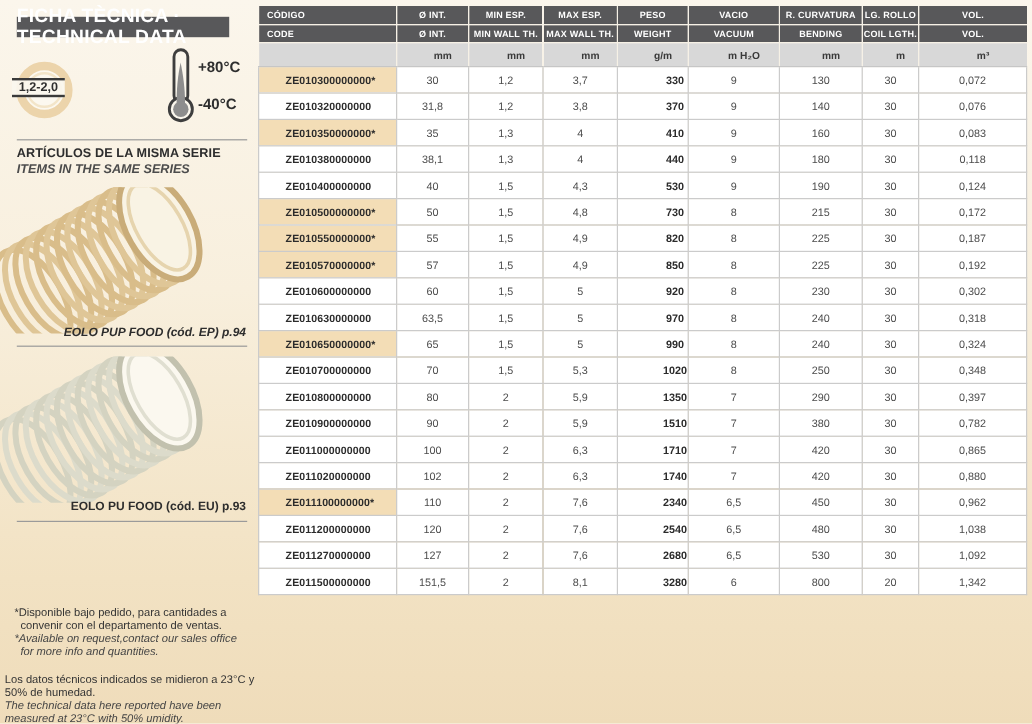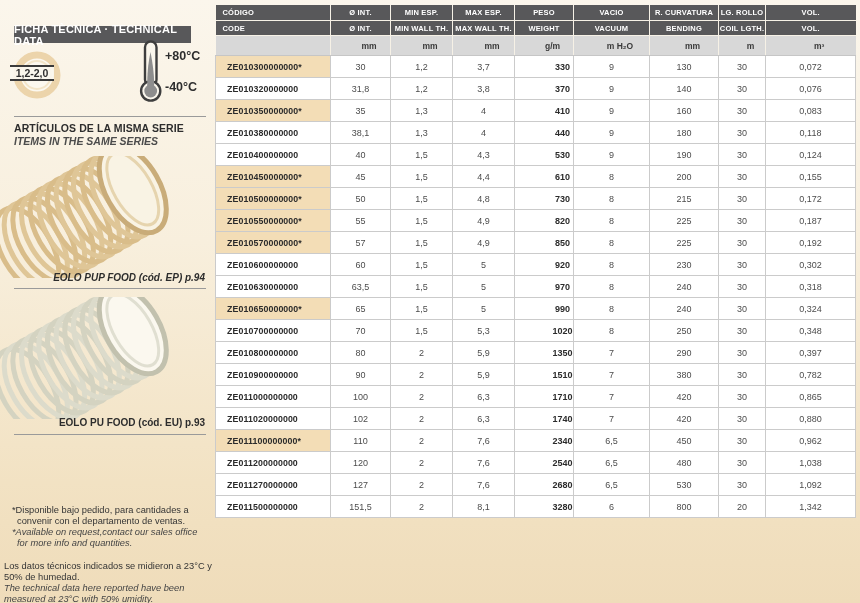--- a/index.html
+++ b/index.html
@@ -6,22 +6,22 @@
   body{
     font-family:"Liberation Sans","DejaVu Sans",sans-serif;
     -webkit-font-smoothing:antialiased;
   }
   #page{
     position:relative;width:860px;height:603px;overflow:hidden;
     background:linear-gradient(180deg,#fbf6ec 0%,#f8efdd 40%,#f2e2c3 80%,#efdcba 100%);
   }
   
   .title-bar{
-    position:absolute;left:14px;top:26px;width:177px;height:17px;
-    background:#58585a;color:#fff;font-size:11px;font-weight:bold;
+    position:absolute;left:14px;top:14px;width:177px;height:17px;
+    background:#58585a;color:#fff;font-size:16px;font-weight:bold;
     letter-spacing:.2px;display:flex;align-items:center;justify-content:center;
   }
   .badge-ring{position:absolute;left:11px;top:49px;width:52px;height:52px;}
   .badge-label{
     position:absolute;left:10px;top:65px;width:42px;text-align:center;
     font-size:10.5px;font-weight:bold;color:#2f2f2f;
     border-top:2px solid #3a3a3a;border-bottom:2px solid #3a3a3a;
     background:rgba(250,246,238,.92);padding:0 1px;
   }
   .thermo{position:absolute;left:136px;top:39px;width:30px;height:64px;}
@@ -61,21 +61,21 @@
   tr.units td{
     background:#d8d8d8;color:#3a3a3a;font-weight:bold;font-size:8.5px;
     text-align:center;height:19px;
     border-right:1px solid #f6f1e6;border-bottom:1px solid #c6c6c6;padding-left:17px;
   }
   tbody.rows td{
     background:#fff;font-size:9px;color:#4c4c4c;text-align:center;height:21px;
     border:1px solid #cbcbcb;border-top:none;
   }
   tbody.rows td.code{
-    text-align:left;padding-left:11px;font-weight:bold;color:#2b2b2b;font-size:8.8px;letter-spacing:.1px;
+    text-align:left;padding-left:22px;font-weight:bold;color:#2b2b2b;font-size:8.8px;letter-spacing:.1px;
   }
   tbody.rows td.bold{font-weight:bold;color:#2b2b2b;padding-left:37px;}
   tbody.rows td.hl{background:#f3ddb6;}
 </style>
 </head>
 <body>
 
 <div id="page">
 
   <div class="title-bar">FICHA TÈCNICA · TECHNICAL DATA</div>
@@ -250,31 +250,20 @@
             <td>40</td>
             <td>1,5</td>
             <td>4,3</td>
             <td class="bold">530</td>
             <td>9</td>
             <td>190</td>
             <td>30</td>
             <td>0,124</td>
           </tr>
           <tr>
-            <td class="code hl">ZE010450000000*</td>
-            <td>45</td>
-            <td>1,5</td>
-            <td>4,4</td>
-            <td class="bold">610</td>
-            <td>8</td>
-            <td>200</td>
-            <td>30</td>
-            <td>0,155</td>
-          </tr>
-          <tr>
             <td class="code hl">ZE010500000000*</td>
             <td>50</td>
             <td>1,5</td>
             <td>4,8</td>
             <td class="bold">730</td>
             <td>8</td>
             <td>215</td>
             <td>30</td>
             <td>0,172</td>
           </tr>

